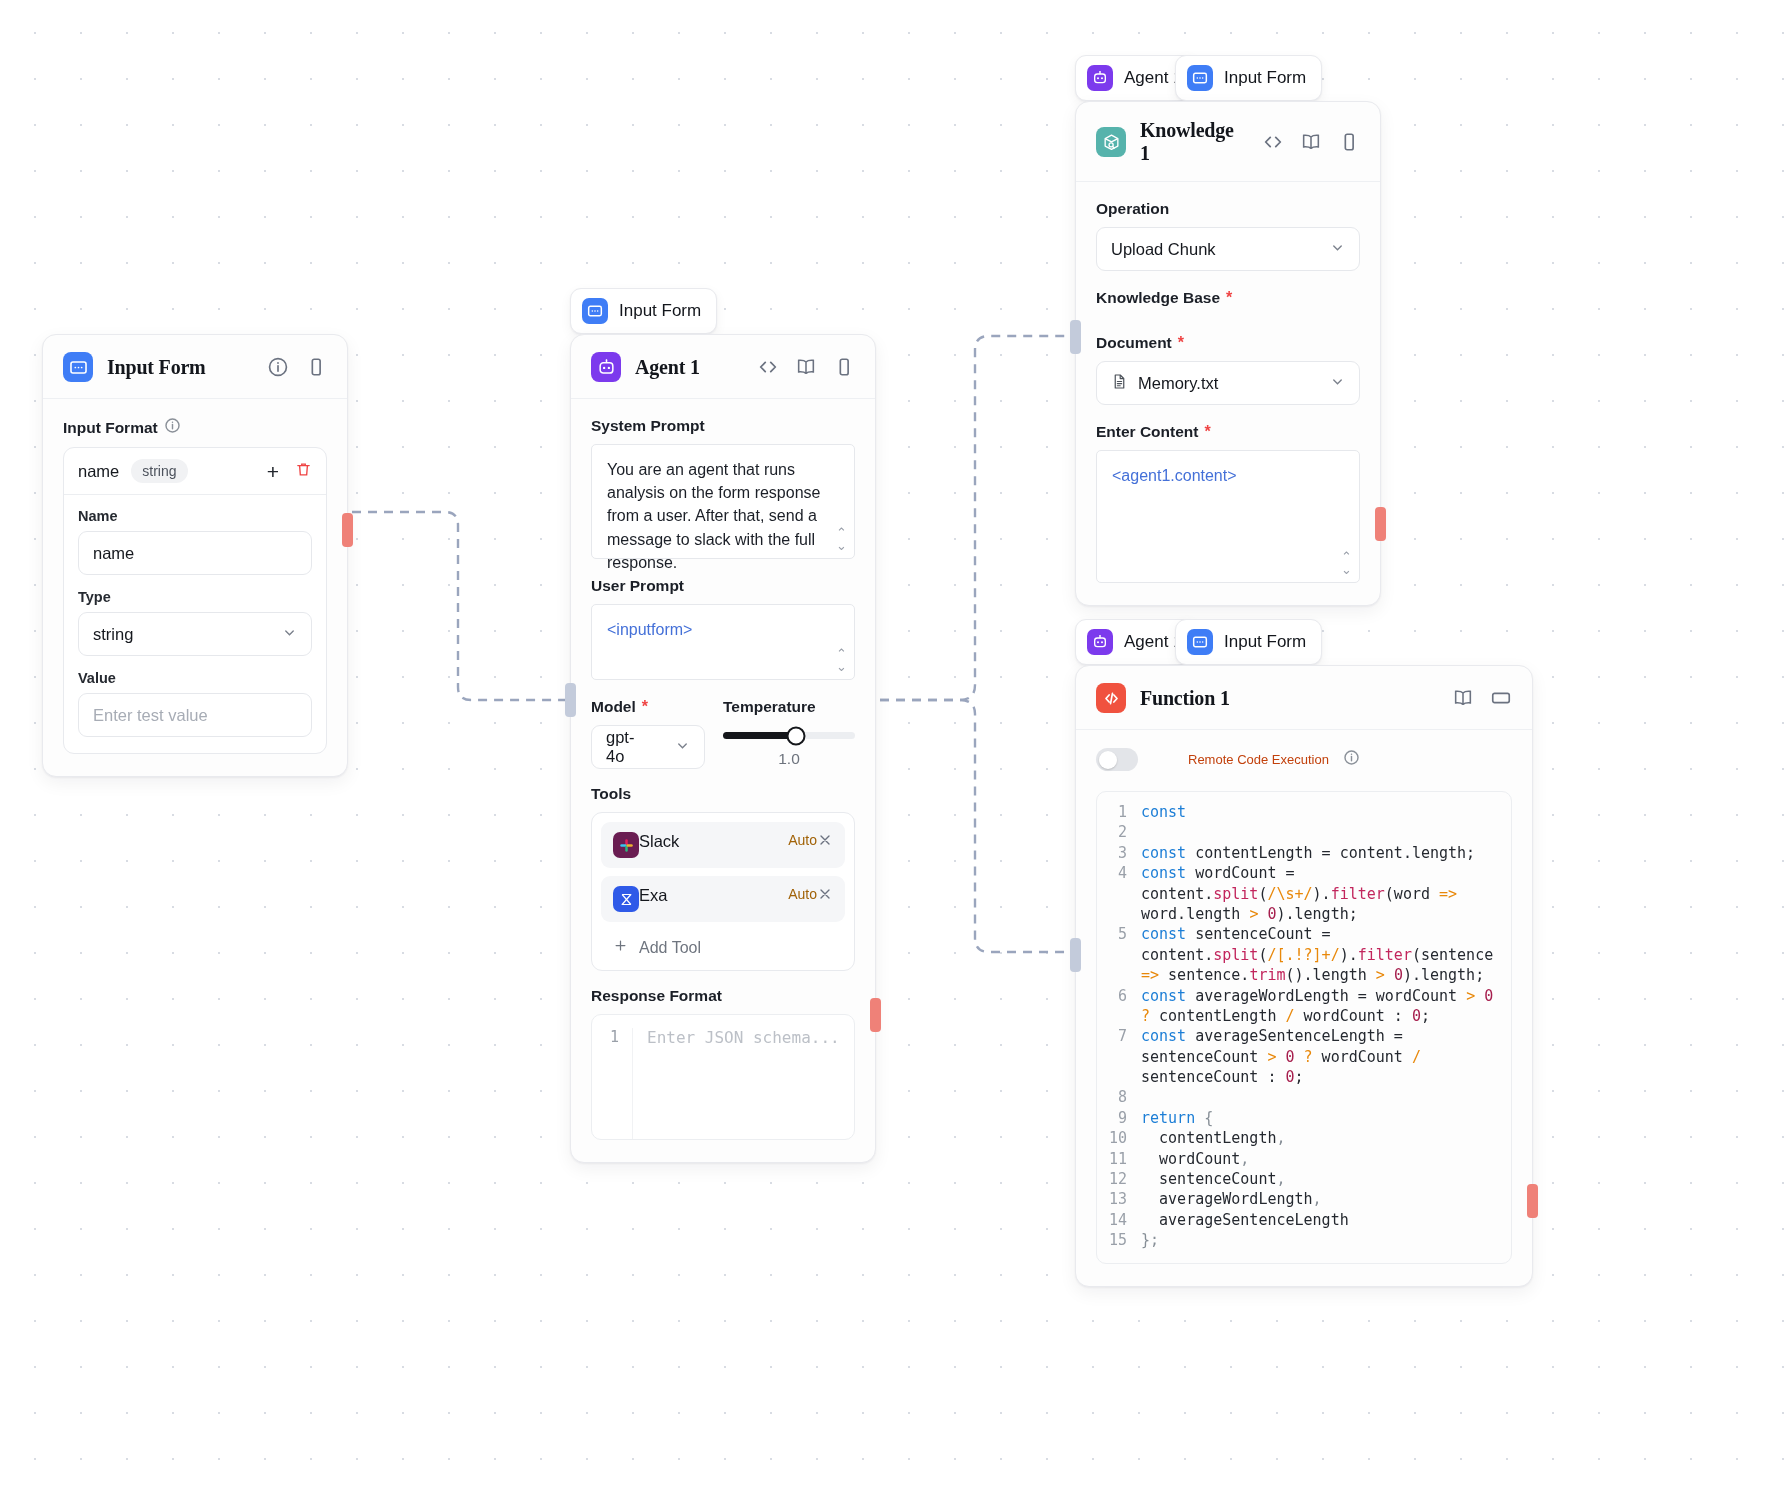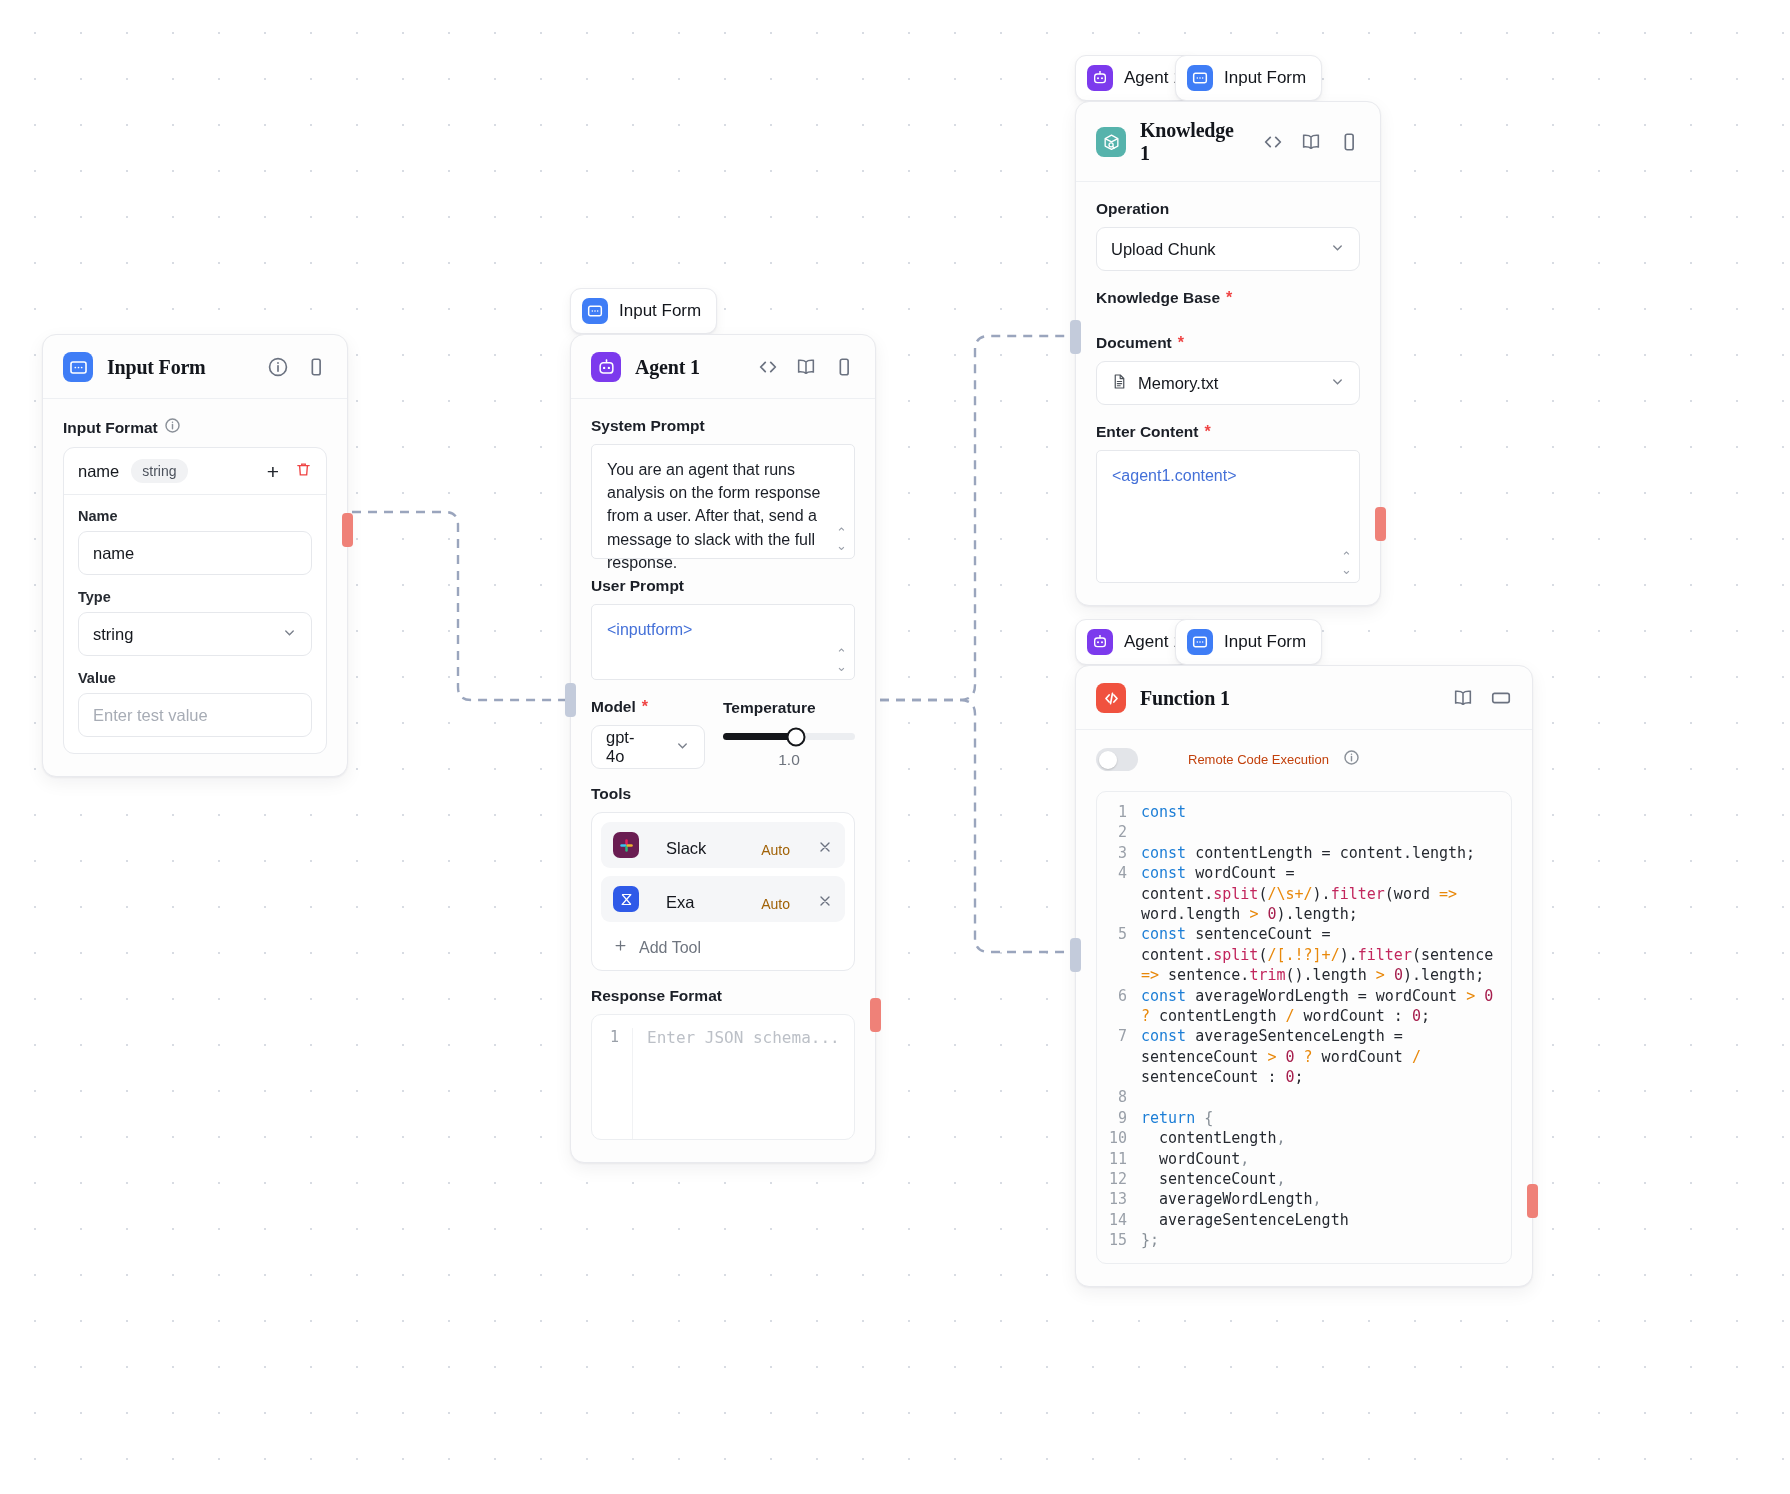--- a/index.html
+++ b/index.html
@@ -85,21 +85,21 @@
   .fmt-name { font-size: 16.5px; color: #15181e; }
   .pill { background: #f1f2f4; color: #4c525c; font-size: 14px; padding: 4px 11px; border-radius: 999px; }
   .fmt-actions { margin-left: auto; display: flex; align-items: center; gap: 16px; }
   .plus { color: #22262d; font-size: 21px; line-height: 1; font-weight: 400; }
   .fmt-body { padding: 13px 14px 16px 14px; }
   .sublabel { font-size: 14.5px; font-weight: 600; color: #262a31; margin-bottom: 7px; }
 
   
   .tools-wrap { border: 1px solid #e8eaee; border-radius: 11px; padding: 9px; background: #fff; }
   .tool-row {
-    display: flex; align-items: flex-end; gap: 27px;
+    display: flex; align-items: flex-start; gap: 0;
     background: #f5f6f8; border-radius: 9px;
     padding: 10px 12px; margin-bottom: 8px;
   }
   .tool-name { font-size: 16.5px; color: #14171d; }
   .tool-auto { margin-left: auto; font-size: 14px; color: #a16207; }
   .tool-x { color: #6b7280; font-size: 18px; line-height: 1; }
   .add-tool { display: flex; align-items: center; gap: 11px; padding: 8px 12px 4px 12px; color: #6f757f; font-size: 16px; }
   .tool-ico { width: 26px; height: 26px; border-radius: 7px; display: flex; align-items: center; justify-content: center; flex: 0 0 auto; }
 
   
@@ -301,21 +301,21 @@
       </div>
       <div class="gap"></div>
 
       <div class="flabel">User Prompt</div>
       <div class="box" style="height:76px;">
         <span class="tmpl">&lt;inputform&gt;</span>
         <span class="resize">⌃<br>⌄</span>
       </div>
       <div class="gap"></div>
 
-      <div style="display:flex; gap:18px; align-items:flex-end;">
+      <div style="display:flex; gap:18px; align-items:flex-start;">
         <div style="flex:1;">
           <div class="flabel">
             <span>Model</span>
               <span class="req">*</span>
           </div>
           <div class="ctl">
             <span>gpt-4o</span>
             <span class="chev">
               <svg width="15" height="15" viewBox="0 0 24 24" fill="none" stroke="#7b818c" stroke-width="2.2" stroke-linecap="round">
                   <path d="M6 9.5l6 6 6-6"></path>

